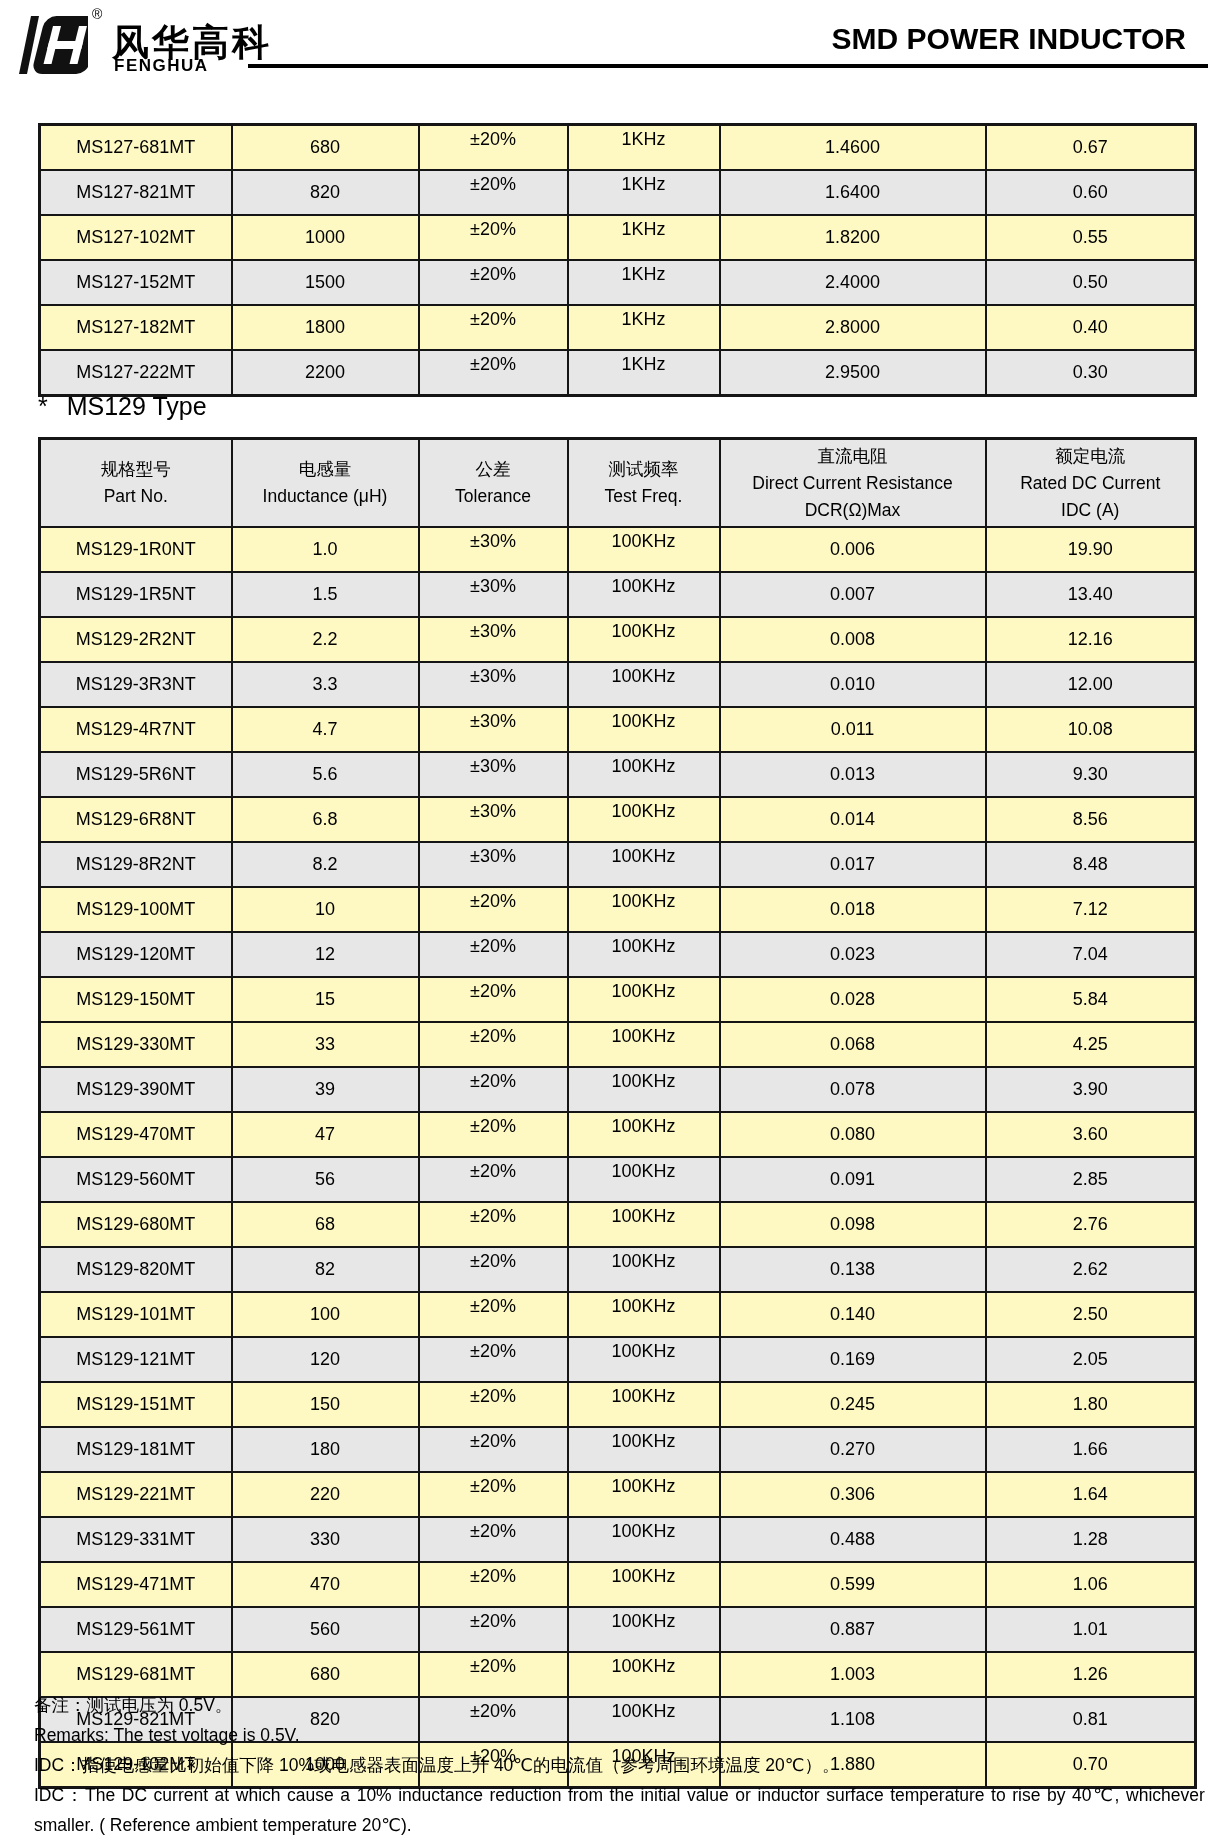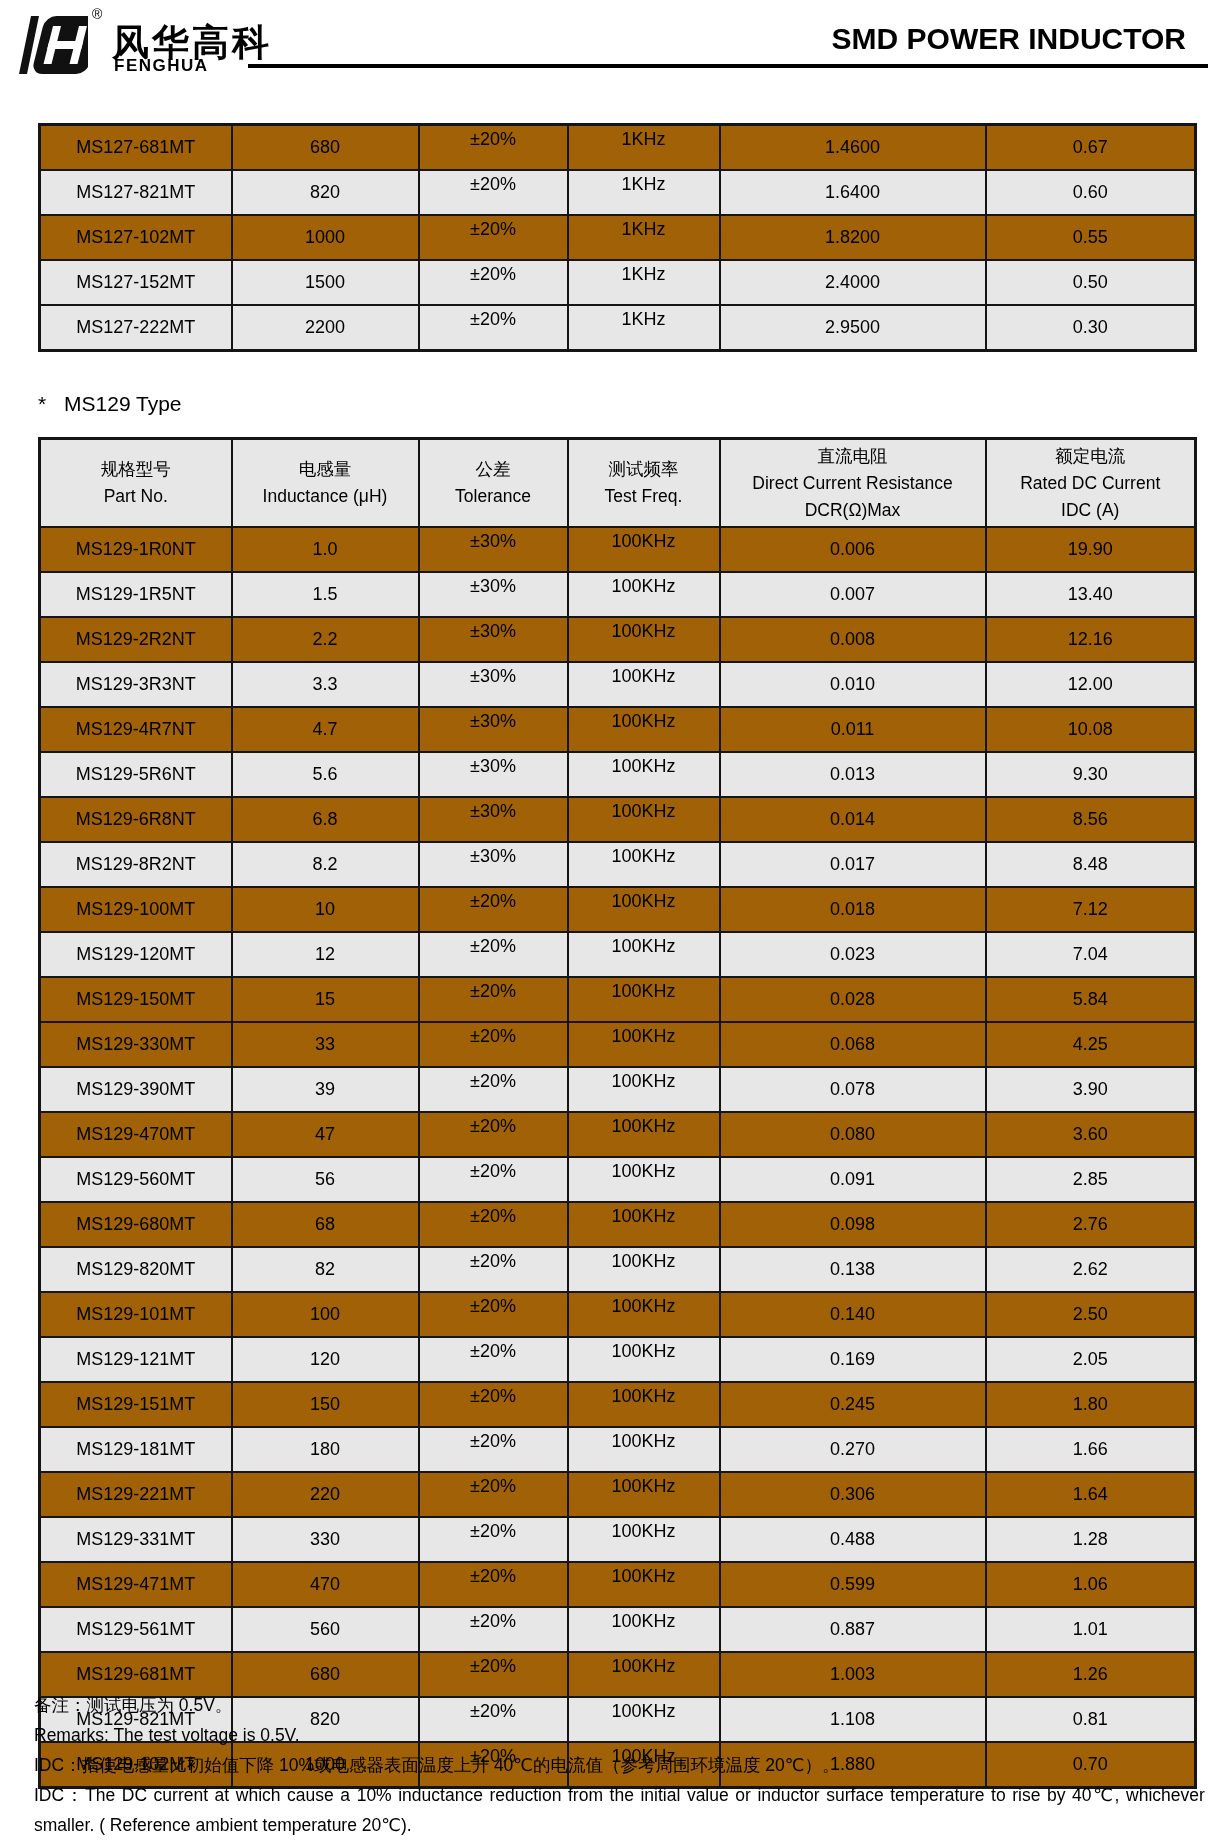--- a/index.html
+++ b/index.html
@@ -8,34 +8,34 @@
     font-family:"Liberation Sans","DejaVu Sans",sans-serif;
     -webkit-font-smoothing:antialiased;
   }
   .hdr-brand-cn{position:absolute;left:112px;top:18px;font-size:37px;font-weight:bold;letter-spacing:3px;}
   .hdr-brand-en{position:absolute;left:114px;top:56px;font-size:17px;font-weight:bold;letter-spacing:1.5px;}
   .hdr-reg{position:absolute;left:92px;top:6px;font-size:14px;}
   .hdr-logo{position:absolute;left:16px;top:14px;}
   .doc-title{position:absolute;top:22px;right:22px;font-size:30px;font-weight:bold;}
   .rule{position:absolute;top:64px;left:248px;right:0;height:4px;background:#000;}
 
-  table{border-collapse:collapse;table-layout:fixed;position:absolute;left:38px;background:#a16207;}
+  table{border-collapse:collapse;table-layout:fixed;position:absolute;left:38px;background:#fef9c3;}
   table,th,td{border:2px solid #151515;}
   table{border-width:3px;}
   #ms127{top:123px;width:1156px;}
   #ms129{top:437px;width:1156px;}
   col.w0{width:192px;} col.w1{width:187px;} col.w2{width:149px;}
   col.w3{width:152px;} col.w4{width:266px;} col.w5{width:210px;}
   td{height:40px;text-align:center;vertical-align:middle;font-size:18px;padding:0;}
   td.c2,td.c3{vertical-align:top;padding-top:3px;}
   tr.alt td{background:#e7e7e7;}
   thead th{background:#e7e7e7;height:86px;vertical-align:middle;font-weight:normal;font-size:17.5px;padding:0;text-align:center;}
   thead th div{line-height:27px;}
 
-  .section-label{position:absolute;left:38px;top:392px;font-size:21px;text-align:right;}
+  .section-label{position:absolute;left:38px;top:392px;font-size:25px;text-align:right;}
   .section-label .star{display:inline-block;}
   .section-label .lbl{display:inline-block;padding-left:12px;}
 
   .remarks{position:absolute;left:10px;top:1690px;width:1190px;font-size:17.5px;line-height:30px;margin-left:24px;}
   .remarks .just{text-align:justify;}
 </style>
 </head>
 <body>
 
 <div>
@@ -92,20 +92,28 @@
         <td class="c5">0.55</td>
       </tr>
       <tr class="alt">
         <td class="c0">MS127-152MT</td>
         <td class="c1">1500</td>
         <td class="c2">±20%</td>
         <td class="c3">1KHz</td>
         <td class="c4">2.4000</td>
         <td class="c5">0.50</td>
       </tr>
+      <tr>
+        <td class="c0">MS127-182MT</td>
+        <td class="c1">1800</td>
+        <td class="c2">±20%</td>
+        <td class="c3">1KHz</td>
+        <td class="c4">2.8000</td>
+        <td class="c5">0.40</td>
+      </tr>
       <tr class="alt">
         <td class="c0">MS127-222MT</td>
         <td class="c1">2200</td>
         <td class="c2">±20%</td>
         <td class="c3">1KHz</td>
         <td class="c4">2.9500</td>
         <td class="c5">0.30</td>
       </tr>
     </tbody>
 </table>

